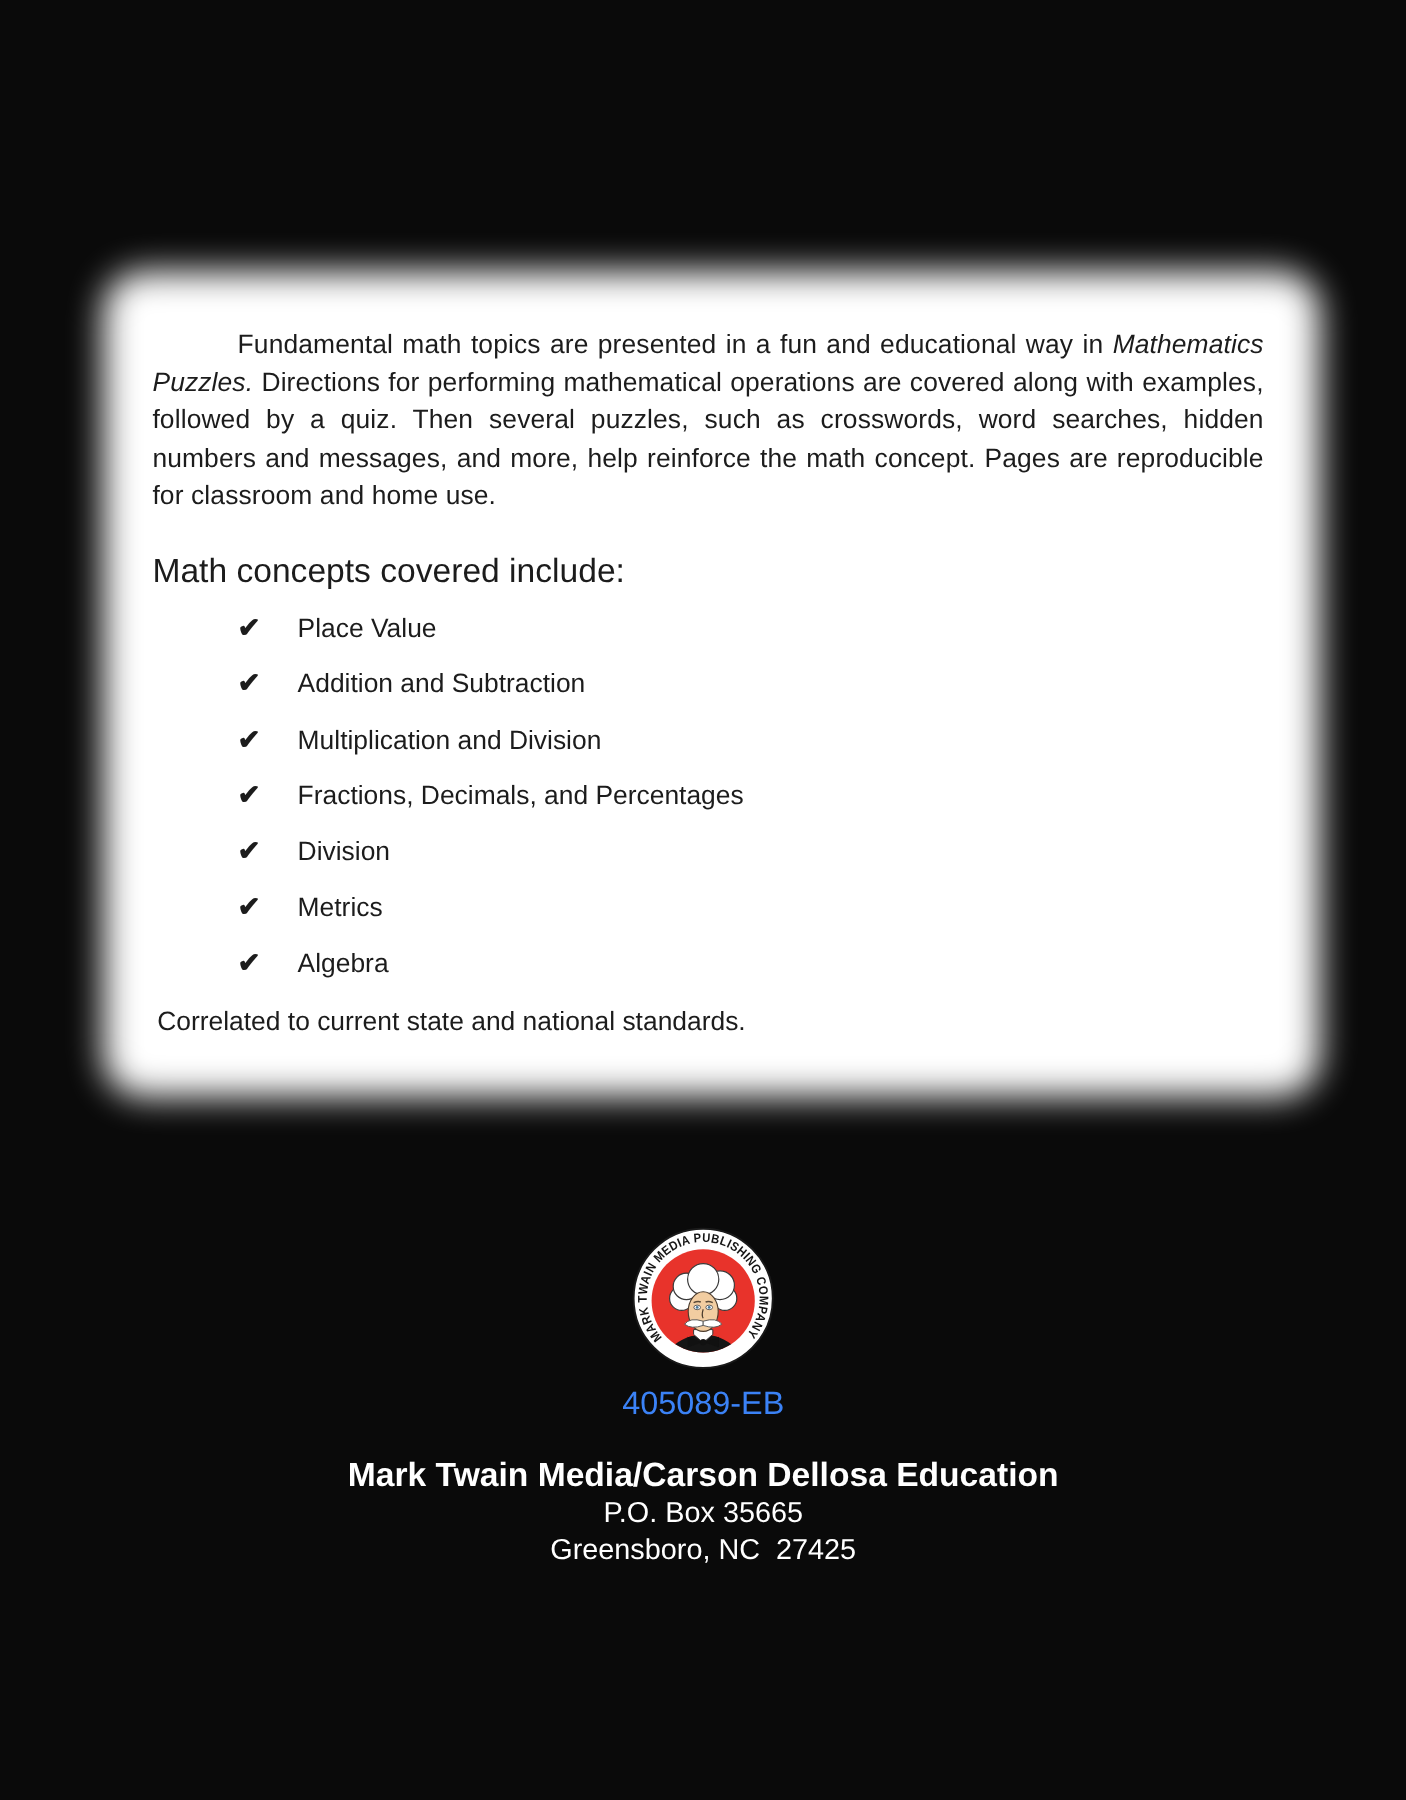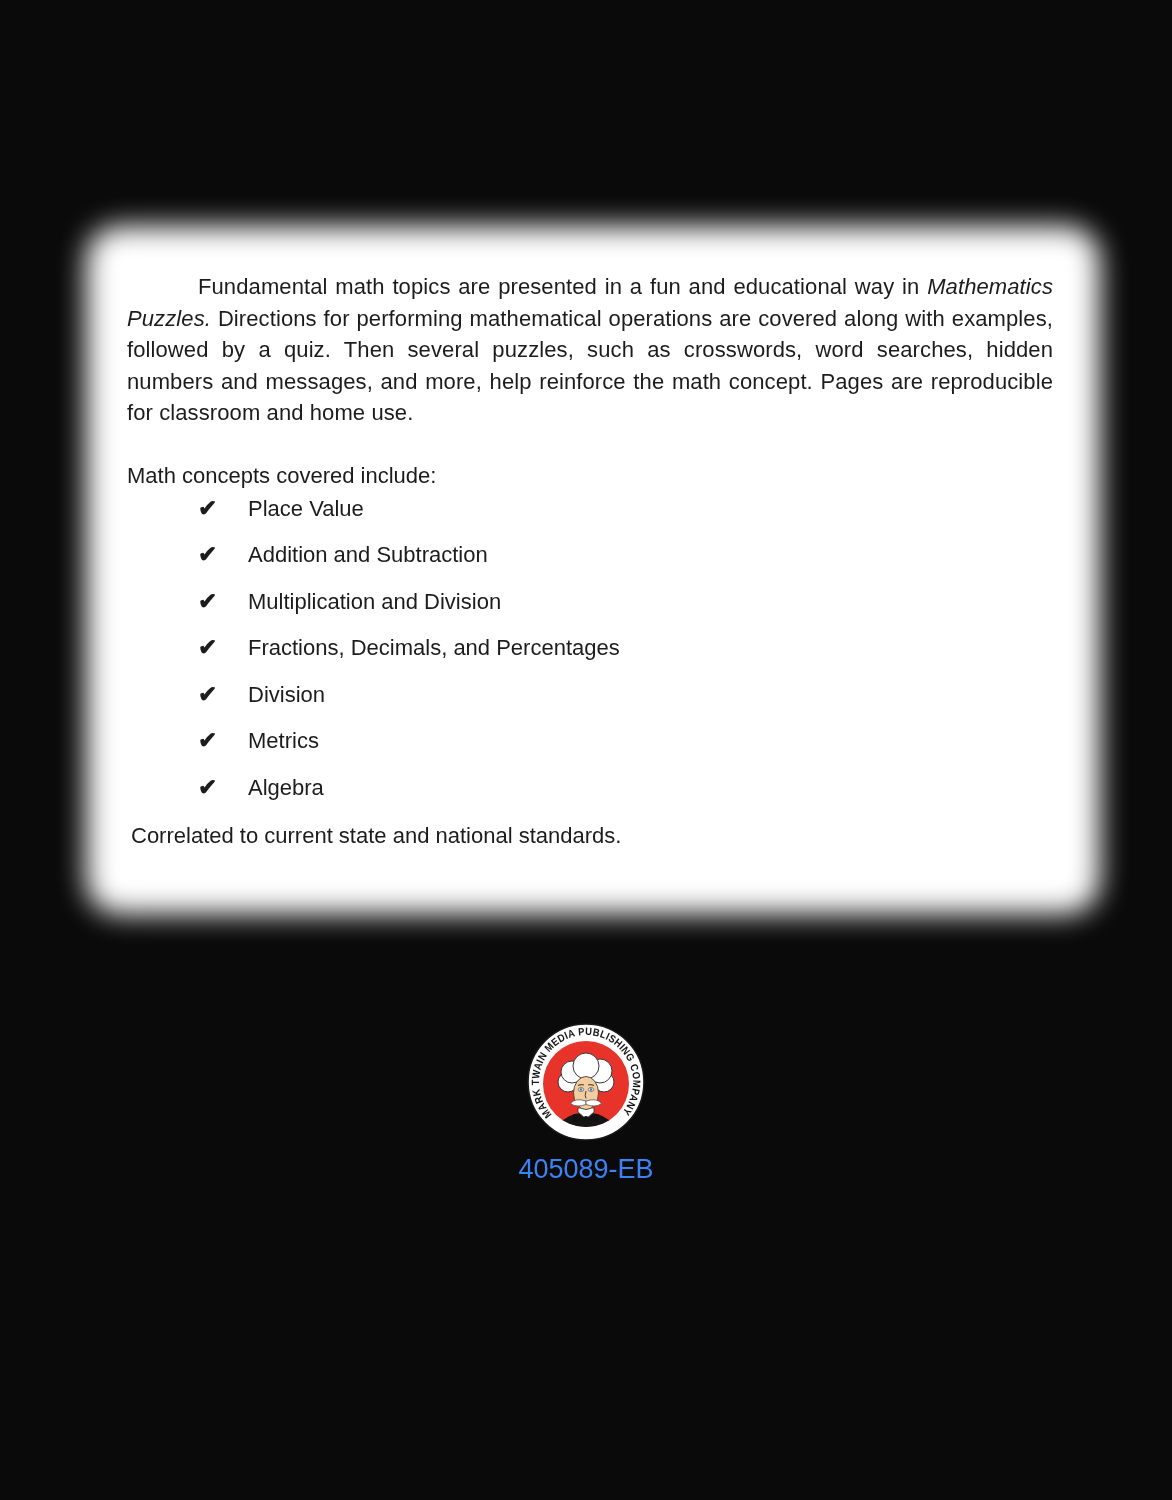--- a/index.html
+++ b/index.html
@@ -41,27 +41,27 @@
     font-size: 22px;
     line-height: 31.5px;
     text-align: justify;
     text-indent: 71px;
     letter-spacing: 0.1px;
   }
   .intro em { font-style: italic; }
 
   .list-heading {
     margin: 31px 0 0 0;
-    font-size: 22px;
+    font-size: 28px;
     line-height: 31px;
   }
 
   .concepts {
     list-style: none;
-    margin: 2px 0 0 0;
+    margin: 17px 0 0 0;
     padding: 0;
   }
   .concept-row {
     padding-left: 71px;
     height: 31px;
     margin-bottom: 15.5px;
     font-size: 22px;
     line-height: 31px;
     white-space: nowrap;
   }
@@ -213,14 +213,19 @@
 
         <path d="M 47,92 L 59,96.5 L 47,101 Z" fill="#111111"></path>
         <path d="M 73,92 L 61,96.5 L 73,101 Z" fill="#111111"></path>
         <circle cx="60" cy="96.5" r="2.6" fill="#111111"></circle>
       </g>
     </svg>
   </div>
 
   <div class="product-code">405089-EB</div>
 
+  <div class="publisher">
+    <div class="pub-name">Mark Twain Media/Carson Dellosa Education</div>
+    <div class="pub-line">P.O. Box 35665</div>
+    <div class="pub-line pre">Greensboro, NC  27425</div>
+  </div>
 
 </div>
 
 </body></html>

